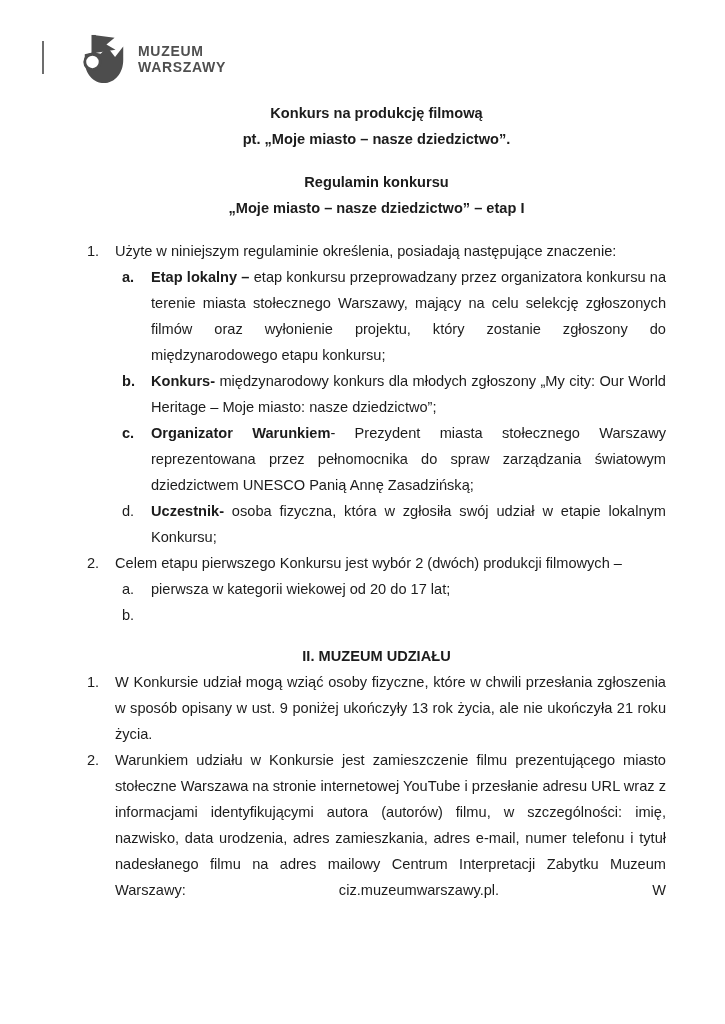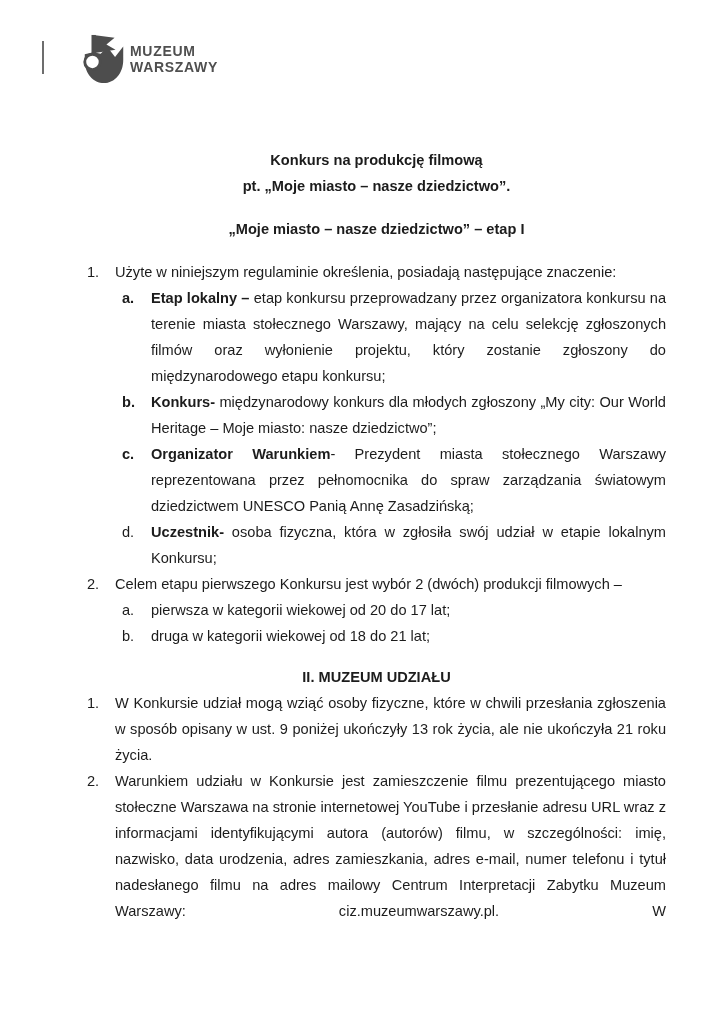--- a/index.html
+++ b/index.html
@@ -16,39 +16,38 @@
     position: absolute;
     left: 42px; top: 41px;
     width: 2px; height: 33px;
     background: #6d6d6d;
   }
   .logo {
     position: absolute;
     left: 78px; top: 34px;
     display: flex;
     align-items: center;
-    gap: 0;
+    gap: 8px;
   }
   .logo-icon svg { display: block; width: 52px; height: 50px; }
   .logo-text {
     display: flex;
     flex-direction: column;
     font-weight: bold;
     font-size: 14px;
     line-height: 16.5px;
     letter-spacing: 0.7px;
     color: #4f4f4f;
   }
   .content {
     position: absolute;
     left: 87px; top: 100px;
     width: 579px;
     font-size: 14.6px;
     line-height: 26px;
-    margin-top: 47px;
   }
   .content p { margin: 0; }
   .c { text-align: center; font-weight: bold; }
   .gap   { height: 17px; }
   .gap-sm{ height: 15px; }
   .row    { display: flex; }
   .row > .m    { flex: 0 0 28px; }
   .subrow { display: flex; padding-left: 35px; }
   .subrow > .m { flex: 0 0 29px; }
   .m.bold { font-weight: bold; }
@@ -80,20 +79,21 @@
     </span>
   </header>
 
   <main class="content">
 
     <p class="c">Konkurs na produkcję filmową</p>
     <p class="c">pt. „Moje miasto – nasze dziedzictwo”.</p>
 
     <div class="gap"></div>
 
+    <p class="c">Regulamin konkursu</p>
     <p class="c">„Moje miasto – nasze dziedzictwo” – etap I</p>
 
     <div class="gap"></div>
 
 
     <div class="row">
       <span class="m">1.</span>
       <div class="t">Użyte w niniejszym regulaminie określenia, posiadają następujące znaczenie:</div>
     </div>
 
@@ -122,21 +122,20 @@
       <div class="t">Celem etapu pierwszego Konkursu jest wybór 2 (dwóch) produkcji filmowych –</div>
     </div>
 
     <div class="subrow">
       <span class="m">a.</span>
       <div class="t">pierwsza w kategorii wiekowej od 20 do 17 lat;</div>
     </div>
 
     <div class="subrow">
       <span class="m">b.</span>
-      <div class="t">druga w kategorii wiekowej od 18 do 21 lat;</div>
     </div>
 
     <div class="gap-sm"></div>
 
     <p class="c">II. MUZEUM UDZIAŁU</p>
 
     <div class="row">
       <span class="m">1.</span>
       <div class="t">W Konkursie udział mogą wziąć osoby fizyczne, które w chwili przesłania zgłoszenia w sposób opisany w ust. 9 poniżej ukończyły 13 rok życia, ale nie ukończyła 21 roku życia.</div>
     </div>

